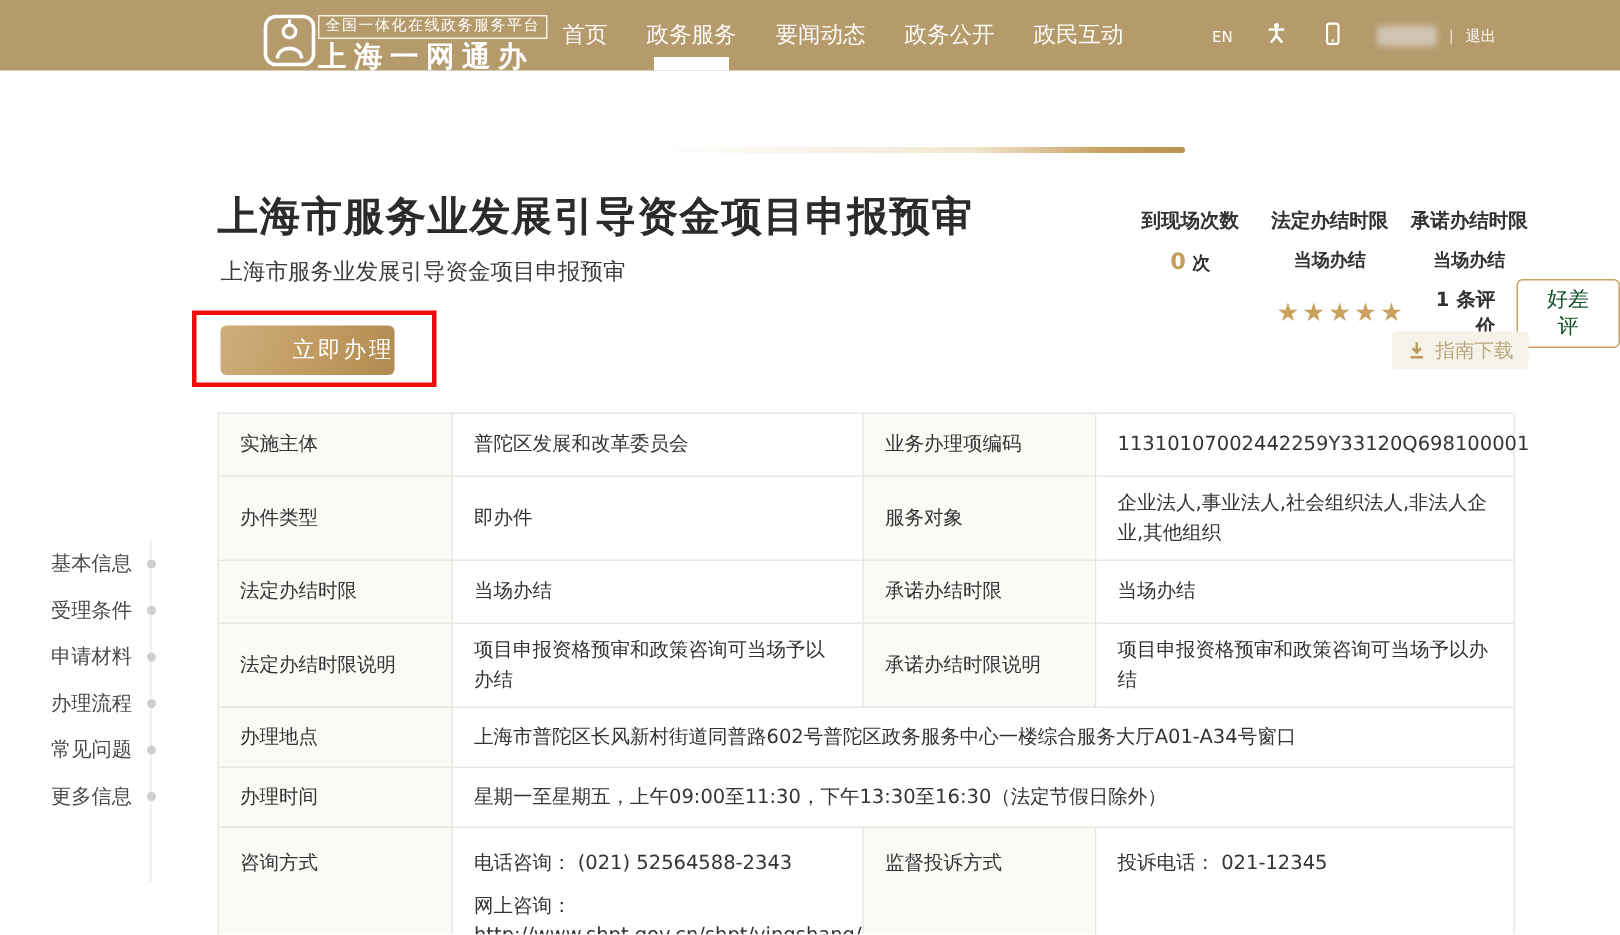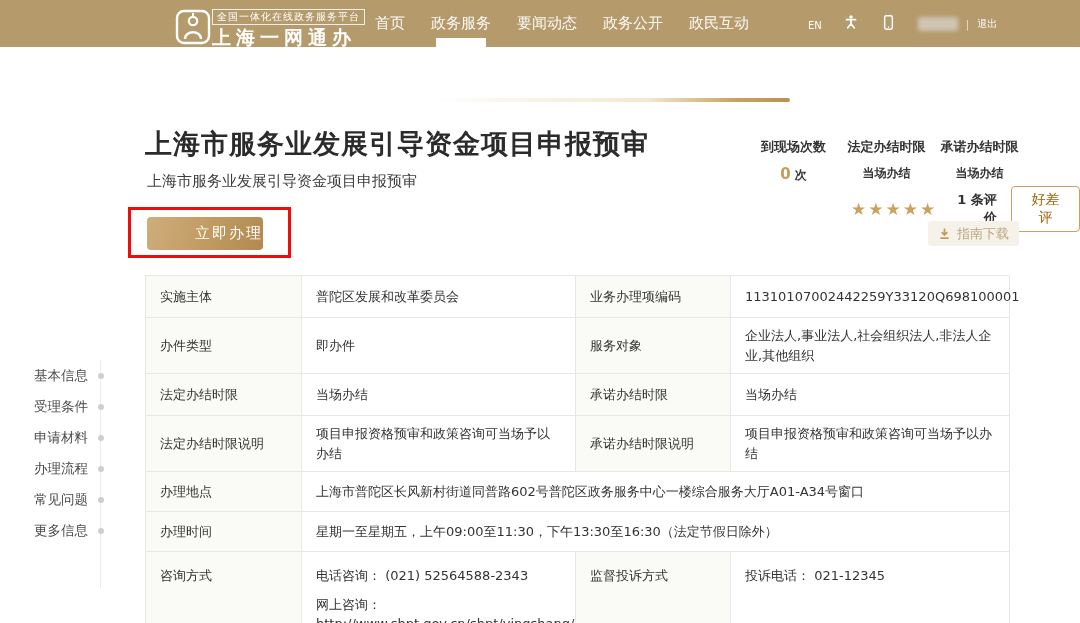--- a/index.html
+++ b/index.html
@@ -41,21 +41,21 @@
 
   
   .stats { position:absolute; left:747px; top:138px; display:flex; }
   .stat { width:93px; text-align:center; }
   .stat .s-label { font-size:13px; font-weight:bold; color:#333; }
   .stat .s-value { margin-top:9px; font-size:12px; color:#333; font-weight:bold; }
   .stat .s-num { color:#c59d58; font-size:15px; font-weight:bold; }
   .rating-row { position:absolute; left:851px; top:186px; display:flex; align-items:center; }
   .stars { color:#c9a25e; font-size:17px; letter-spacing:2px; line-height:1; }
   .rating-count { font-size:13px; font-weight:bold; color:#333; margin-left:8px;text-align:right; }
-  .review-btn { margin-left:14px; border:1px solid #c9a25e; color:#a16207; background:#fff; border-radius:4px;
+  .review-btn { margin-left:14px; border:1px solid #c9a25e; color:#14532d; background:#fff; border-radius:4px;
       font-size:14px; padding:4px 13px; cursor:pointer; font-family:inherit; }
   .guide-btn { position:absolute; left:928px; top:221px; height:25px; background:#f6f2ea; color:#b9a87e;
       border:none; border-radius:3px; font-size:13px; padding:0 10px; display:flex; align-items:center; gap:6px;
       cursor:pointer; font-family:inherit; }
 
   
   .sidebar { position:absolute; left:0; top:360px; width:104px; }
   .side-line { position:absolute; left:100px; top:0px; width:1px; height:228px; background:#ececec; }
   .side-item { position:relative; height:31px; display:flex; align-items:center; cursor:pointer; }
   .side-item .s-text { width:88px; text-align:right; font-size:13.5px; color:#4a4a4a; }

